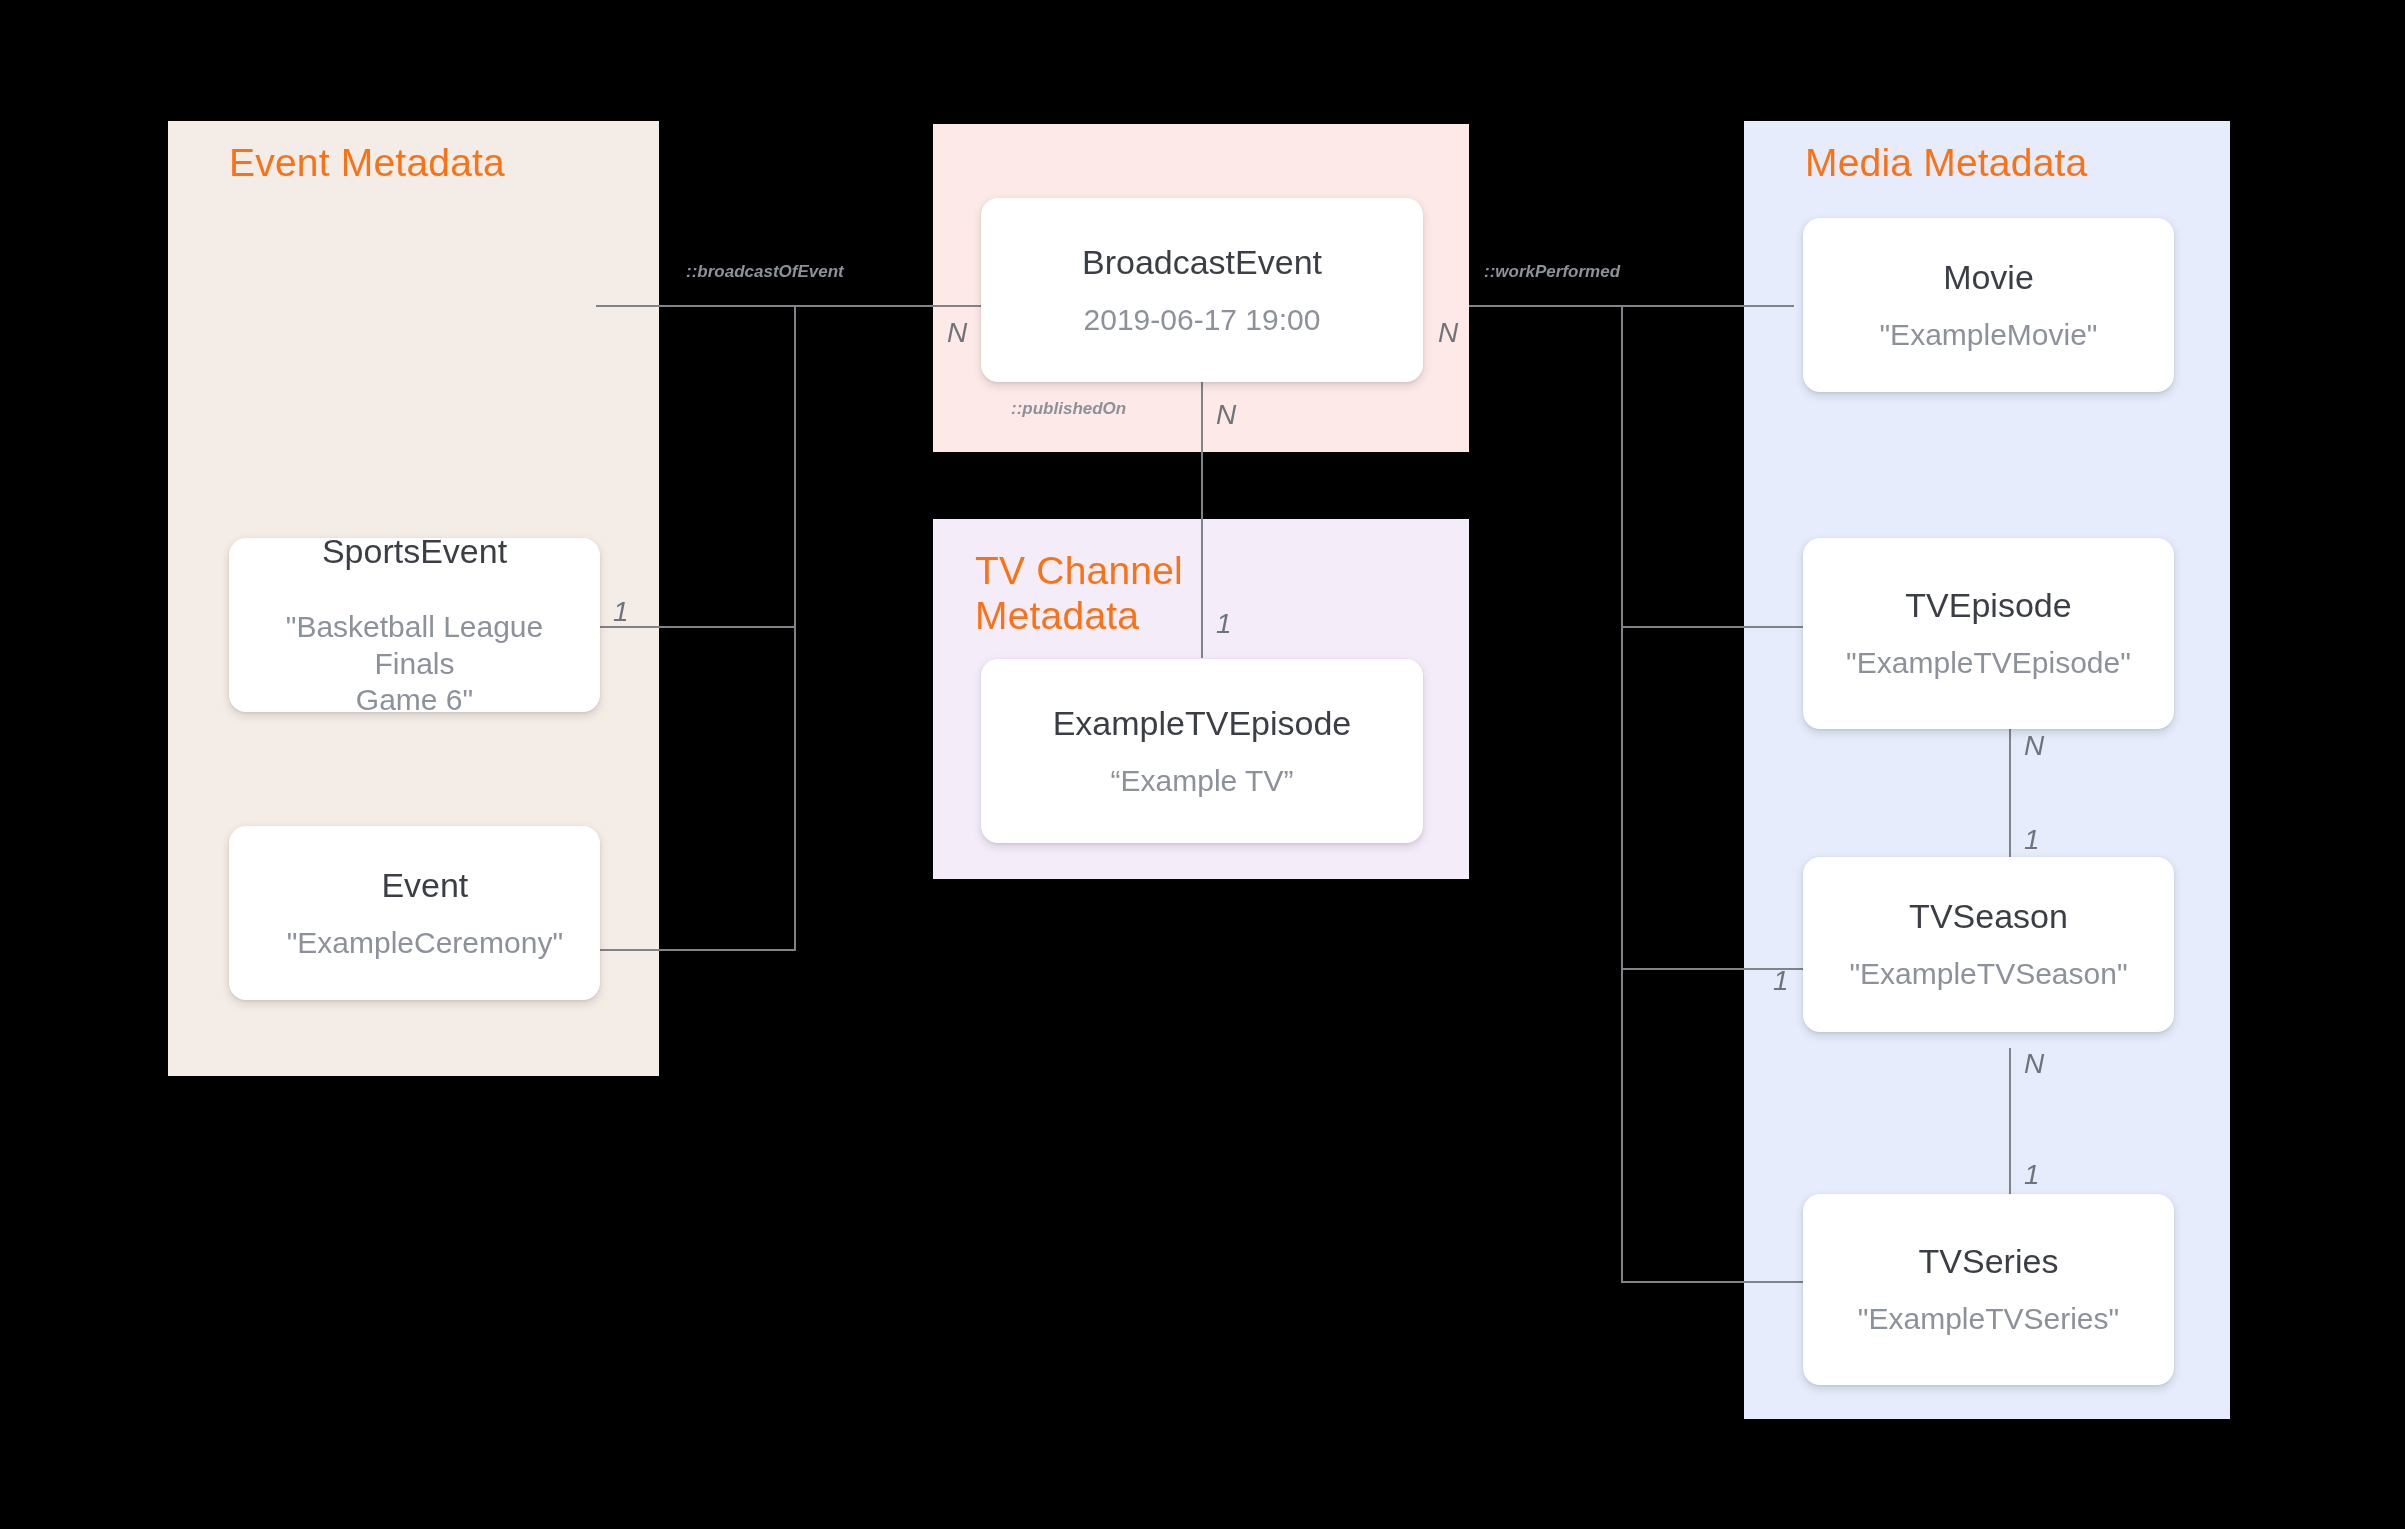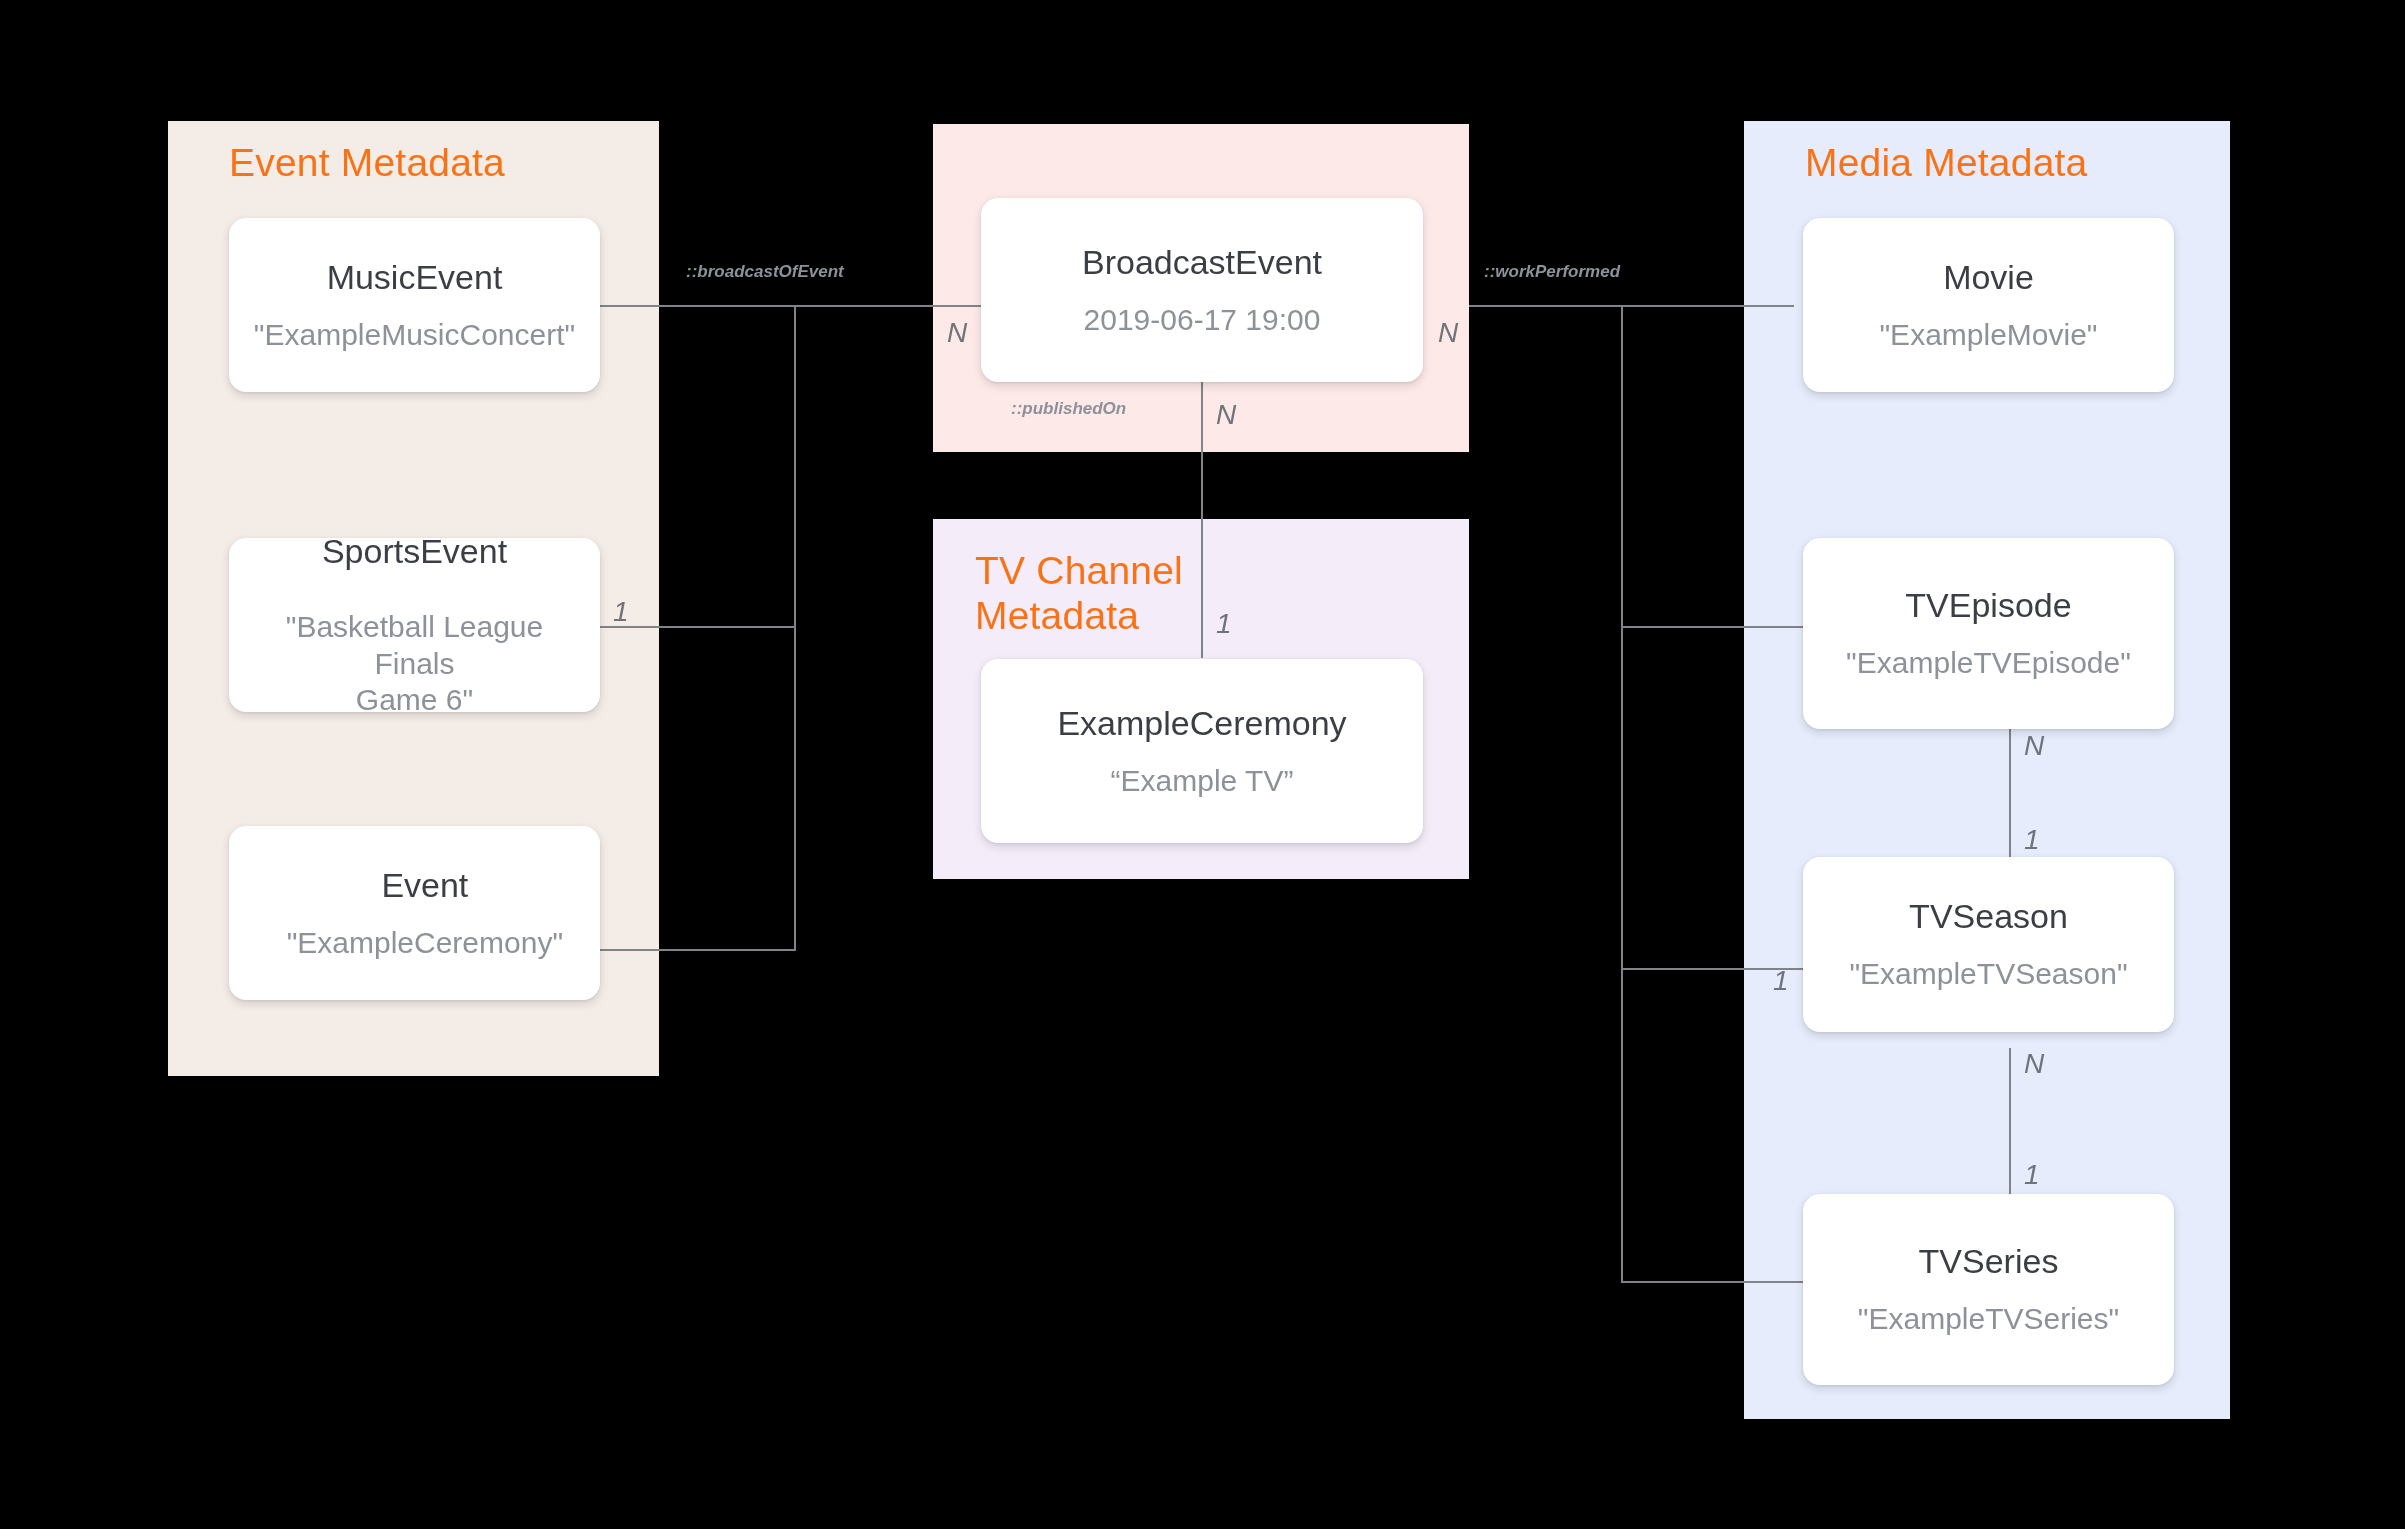--- a/index.html
+++ b/index.html
@@ -47,43 +47,39 @@
 
   <div class="ln lnh" style="left:1469px;top:305px;width:325px;"></div>
   <div class="ln lnv" style="left:1621px;top:305px;height:977px;"></div>
   <div class="ln lnh" style="left:1621px;top:626px;width:182px;"></div>
   <div class="ln lnh" style="left:1621px;top:968px;width:182px;"></div>
   <div class="ln lnh" style="left:1621px;top:1281px;width:182px;"></div>
 
   <div class="ln lnv" style="left:2009px;top:728px;height:228px;"></div>
   <div class="ln lnv" style="left:2009px;top:1048px;height:216px;"></div>
 
-  <div class="card" style="left:229px;top:218px;width:371px;height:174px;">
-    <div class="card-title">MusicEvent</div>
-    <div class="card-sub">"ExampleMusicConcert"</div>
-  </div>
 
   <div class="card" style="left:229px;top:538px;width:371px;height:174px;gap:18px;">
     <div class="card-title">SportsEvent</div>
     <div class="card-sub">"Basketball League Finals
 Game 6"</div>
   </div>
 
   <div class="card" style="left:229px;top:826px;width:371px;height:174px;padding-left:36px;">
     <div class="card-title">Event</div>
     <div class="card-sub">"ExampleCeremony"</div>
   </div>
 
   <div class="card" style="left:981px;top:198px;width:442px;height:184px;">
     <div class="card-title">BroadcastEvent</div>
     <div class="card-sub">2019-06-17 19:00</div>
   </div>
 
   <div class="card" style="left:981px;top:659px;width:442px;height:184px;">
-    <div class="card-title">ExampleCeremony</div>
+    <div class="card-title">ExampleTVEpisode</div>
     <div class="card-sub">“Example TV”</div>
   </div>
 
   <div class="card" style="left:1803px;top:218px;width:371px;height:174px;">
     <div class="card-title">Movie</div>
     <div class="card-sub">"ExampleMovie"</div>
   </div>
 
   <div class="card" style="left:1803px;top:538px;width:371px;height:191px;">
     <div class="card-title">TVEpisode</div>

